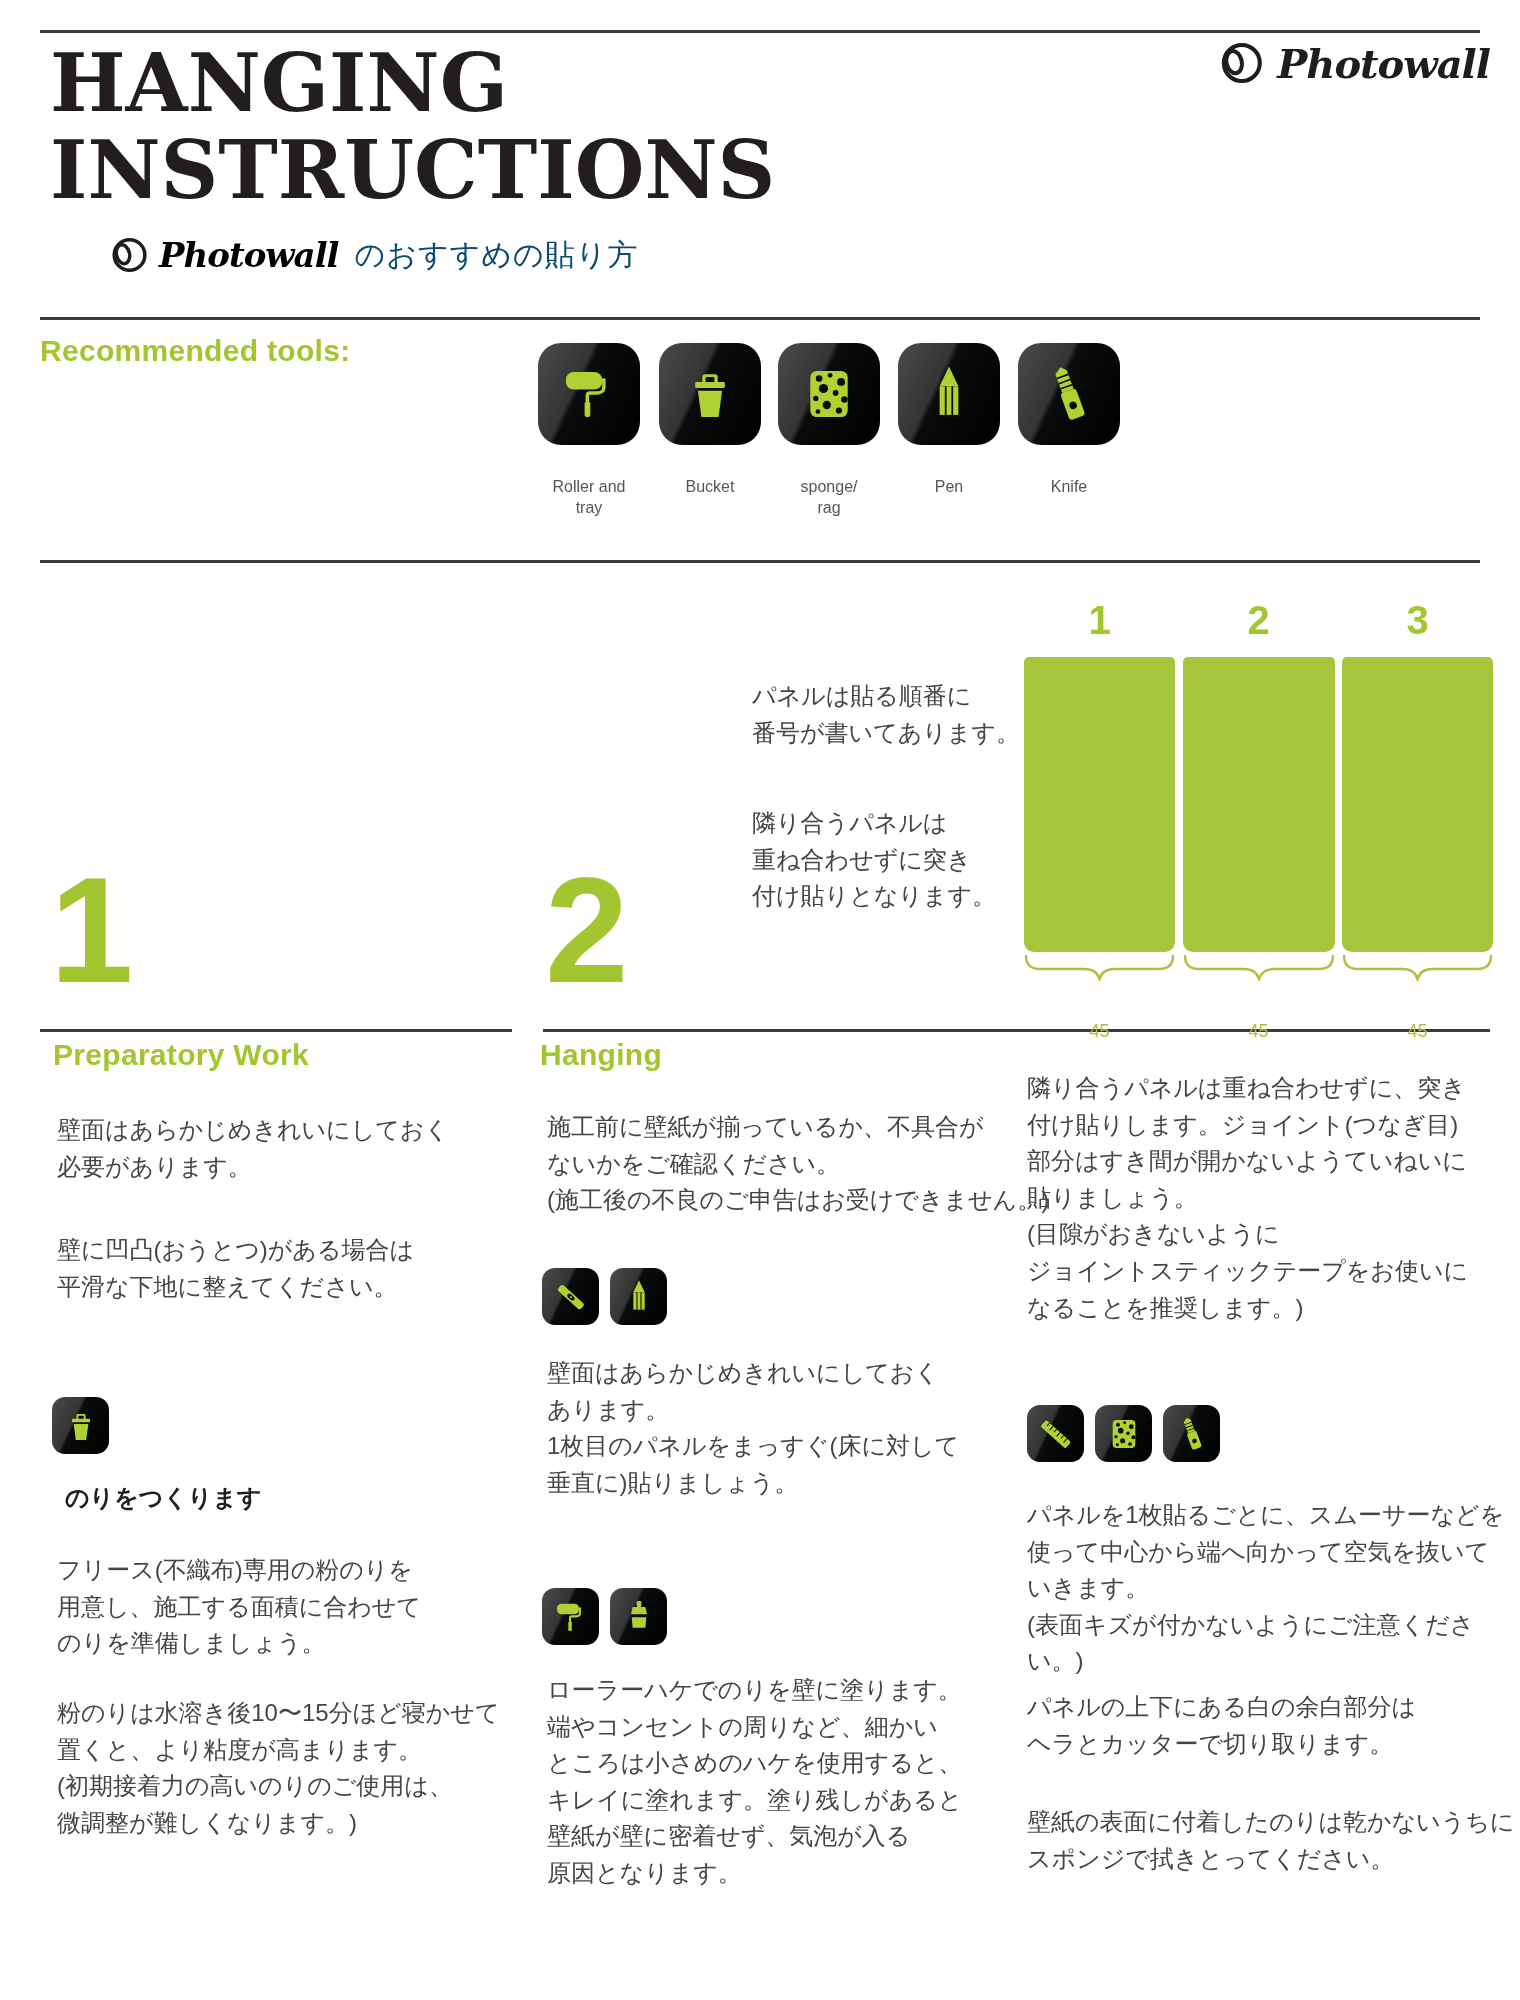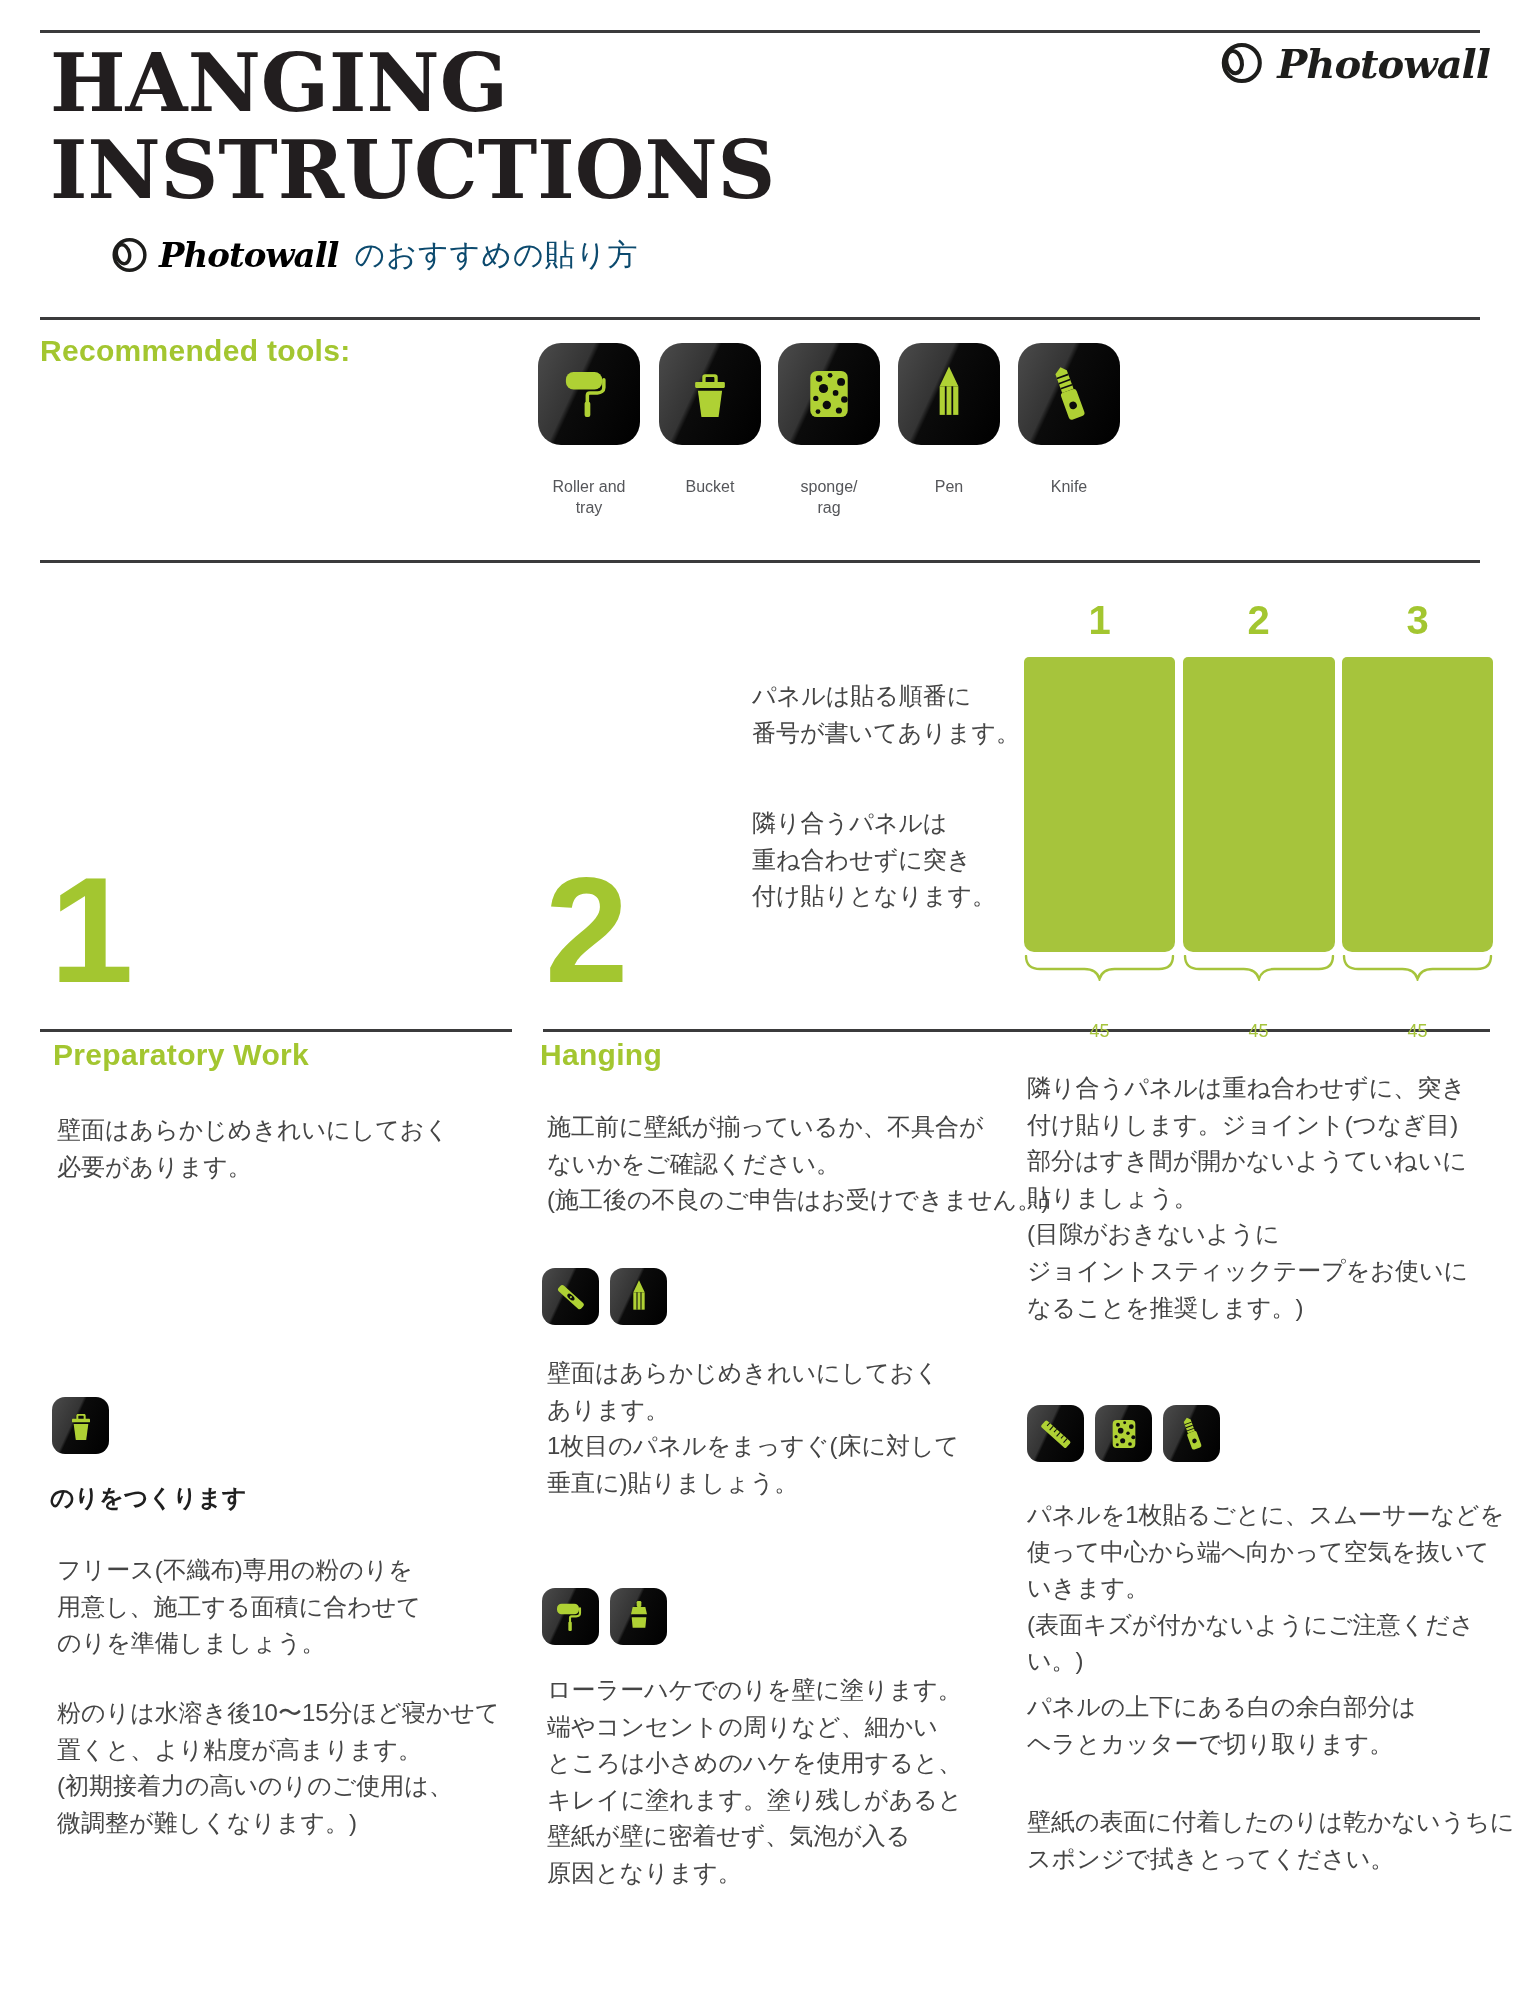--- a/index.html
+++ b/index.html
@@ -222,26 +222,28 @@
     <path d="M2 1 C2 10 7 14 16 14 L60 14 C68 14 73 17 75 24 C77 17 82 14 90 14 L134 14 C143 14 148 10 148 1" fill="none" stroke="#a6c43c" stroke-width="2.4" stroke-linecap="round"></path>
   </svg>
 
   <div class="size-label" style="left:1024px;">45</div>
   <div class="size-label" style="left:1183px;">45</div>
   <div class="size-label" style="left:1342px;">45</div>
 
   <div class="green-head" style="left:53px; top:1038px;">Preparatory Work</div>
   <div class="jp" style="left:57px; top:1112px;">壁面はあらかじめきれいにしておく
 必要があります。</div>
+  <div class="jp" style="left:57px; top:1232px;">壁に凹凸(おうとつ)がある場合は
+平滑な下地に整えてください。</div>
   <div class="tile tile-sm" style="left:52px; top:1397px;">
     <svg viewBox="0 0 60 60">
         <use href="#g-bucket"></use>
       </svg>
   </div>
-  <div class="jp jp-bold" style="left:50px; top:1480px;text-align:center;">のりをつくります</div>
+  <div class="jp jp-bold" style="left:65px; top:1480px;text-align:center;">のりをつくります</div>
   <div class="jp" style="left:57px; top:1552px;">フリース(不織布)専用の粉のりを
 用意し、施工する面積に合わせて
 のりを準備しましょう。</div>
   <div class="jp" style="left:57px; top:1695px;">粉のりは水溶き後10〜15分ほど寝かせて
 置くと、より粘度が高まります。
 (初期接着力の高いのりのご使用は、
 微調整が難しくなります。)</div>
 
   <div class="green-head" style="left:540px; top:1038px;">Hanging</div>
   <div class="jp" style="left:547px; top:1109px;">施工前に壁紙が揃っているか、不具合が

